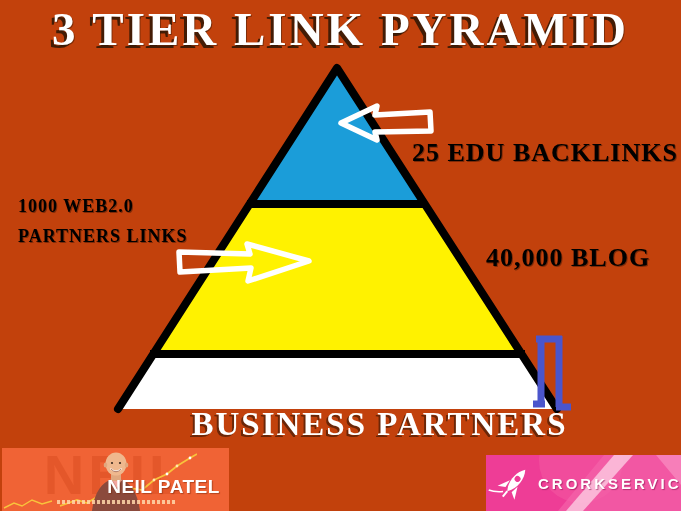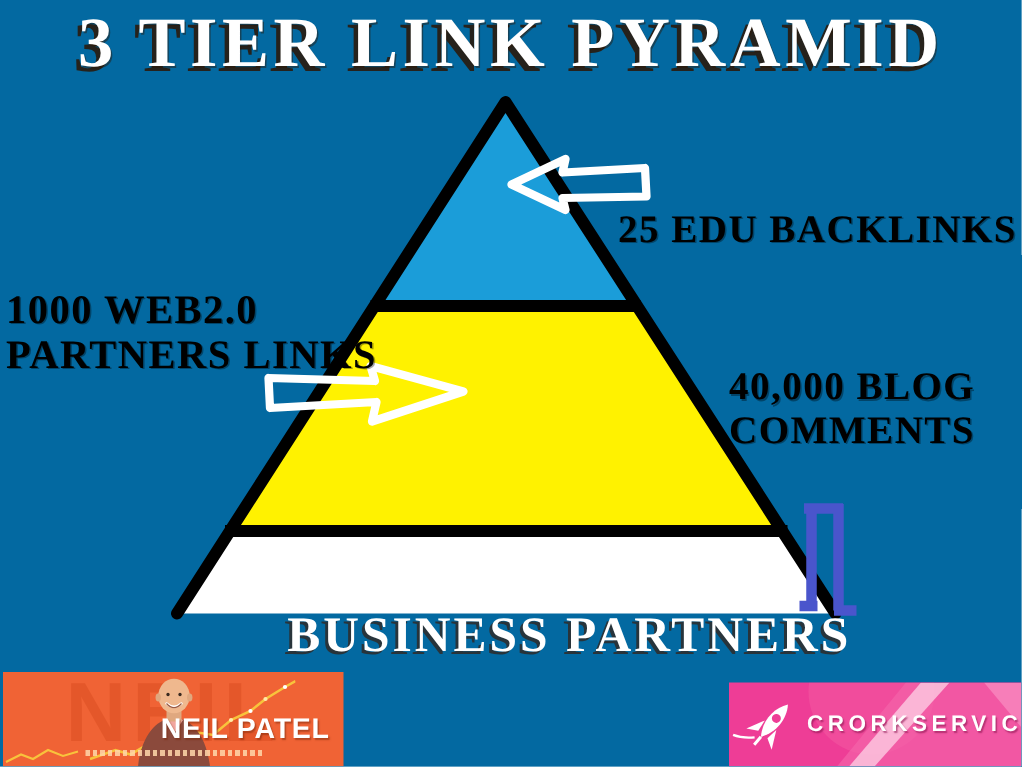--- a/index.html
+++ b/index.html
@@ -1,33 +1,33 @@
 <!DOCTYPE html>
 <html><head>
 <meta charset="utf-8">
 <style>
   html,body{margin:0;padding:0;}
   .canvas{
     position:relative; width:681px; height:511px; overflow:hidden;
-    background:#0369a1;
+    background:#c2410c;
     font-family:"Liberation Serif", serif;
   }
   .title{
     position:absolute; top:2px; left:0; width:100%; text-align:center;
     font-size:47px; font-weight:bold; color:#FFFFFF; letter-spacing:3px;
     text-shadow:-3px 3px 0 rgba(45,22,5,0.85), 1px 1px 0 rgba(45,22,5,0.45);
     white-space:nowrap;
   }
   .overlay{ position:absolute; left:0; top:0; }
   .lbl{
     position:absolute; color:#000; font-weight:bold; white-space:nowrap;
     text-shadow:1px 1px 0 rgba(0,0,0,0.35);
   }
   .lbl-edu{ left:412px; top:138px; font-size:26px; letter-spacing:1px;font-family:Liberation Serif, serif; }
-  .lbl-web2{ left:4px; top:191px; font-size:27px; line-height:30px; letter-spacing:1px; }
+  .lbl-web2{ left:18px; top:191px; font-size:18px; line-height:30px; letter-spacing:1px; }
   .lbl-blog{ left:486px; top:243px; font-size:26px; line-height:29px; letter-spacing:1px; }
   .banner{
     position:absolute; top:406px; left:0; width:100%; text-align:center;
     font-size:33px; font-weight:bold; color:#FFFFFF; letter-spacing:2px;
     text-shadow:-2px 2px 0 rgba(60,25,5,0.65); white-space:nowrap;padding-left:39px;
   }
   
   .np-logo{
     position:absolute; left:2px; top:448px; width:179px; height:63px;
     background:#F06335; overflow:hidden;padding-left:48px;
@@ -90,21 +90,20 @@
 
   <div class="lbl lbl-edu">25 EDU BACKLINKS</div>
 
   <div class="lbl lbl-web2">
     <div>1000 WEB2.0</div>
     <div>PARTNERS LINKS</div>
   </div>
 
   <div class="lbl lbl-blog">
     <div>40,000 BLOG</div>
-    <div>COMMENTS</div>
   </div>
 
   <div class="banner">BUSINESS PARTNERS</div>
 
   <div class="np-logo">
     <div class="np-watermark">NEIL</div>
     <svg class="np-chart" width="195" height="63" viewBox="0 0 195 63">
       <polyline points="2,60 12,55 20,58 30,52 40,56 50,53" fill="none" stroke="#F8C33C" stroke-width="1.4"></polyline>
       <polyline points="58,58 75,52 85,55 100,46 112,49 128,40 140,42 152,32 165,26 175,18 188,10 195,6" fill="none" stroke="#F8C33C" stroke-width="1.7"></polyline>
       <circle cx="100" cy="46" r="1.4" fill="#FFFFFF"></circle>

